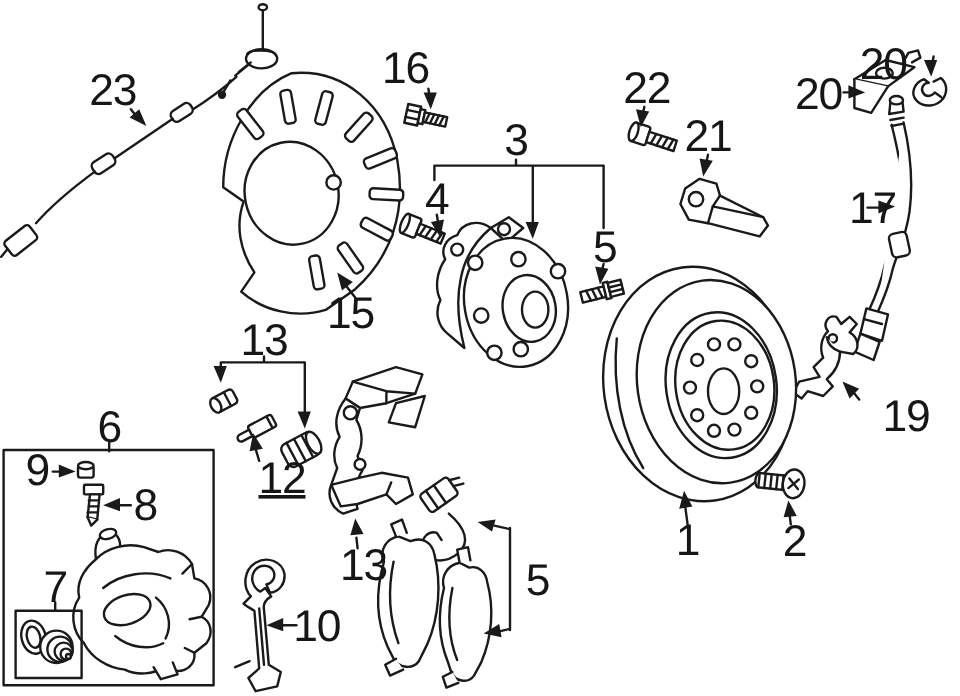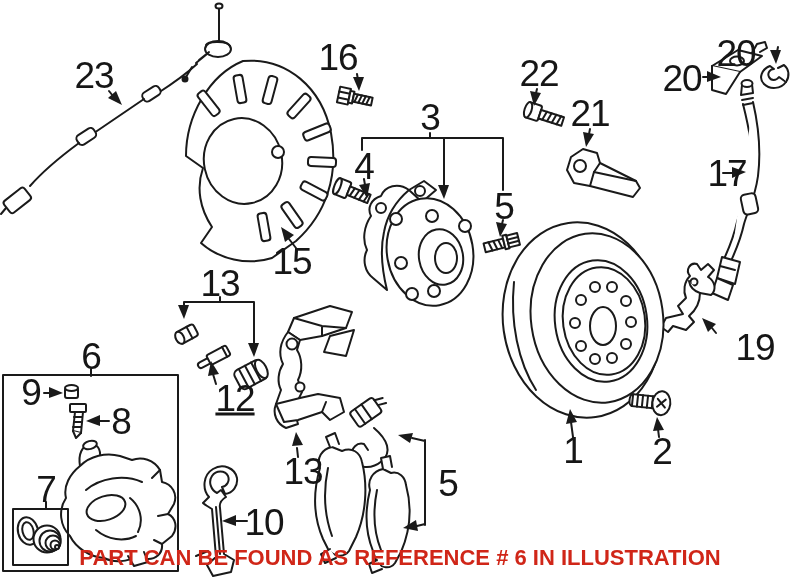--- a/index.html
+++ b/index.html
@@ -326,15 +326,14 @@
 <div class="callout" style="left:292px;top:261px;">15</div>
 <div class="callout" style="left:338px;top:57px;">16</div>
 <div class="callout" style="left:727px;top:173px;text-align:right;">17</div>
 <div class="callout" style="left:682px;top:78px;">20</div>
 <div class="callout" style="left:733px;top:347px;margin-left:22px;">19</div>
 <div class="callout" style="left:736px;top:33px;margin-top:20px;">20</div>
 <div class="callout" style="left:590px;top:113px;">21</div>
 <div class="callout" style="left:539px;top:73px;text-align:center;">22</div>
 <div class="callout" style="left:94px;top:75px;">23</div>
 
-<div class="caption">PART CAN BE FOUND AS REFERENCE # 6 IN ILLUSTRATION</div>
 
 </div>
 
 </body></html>

